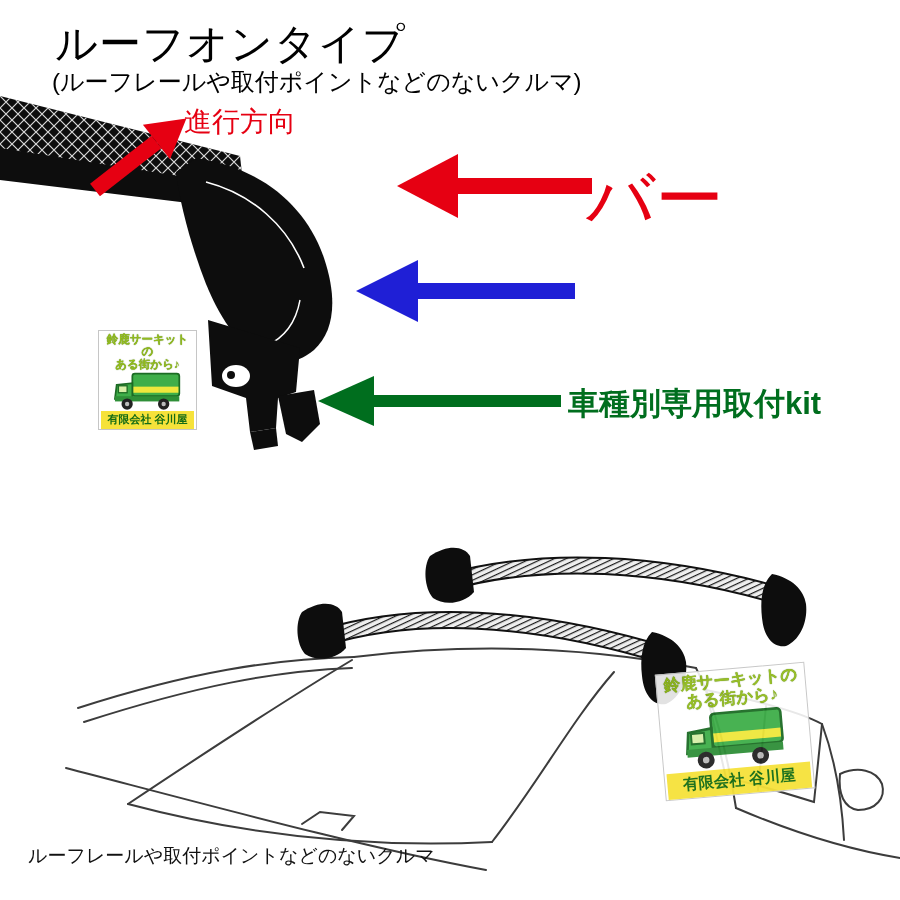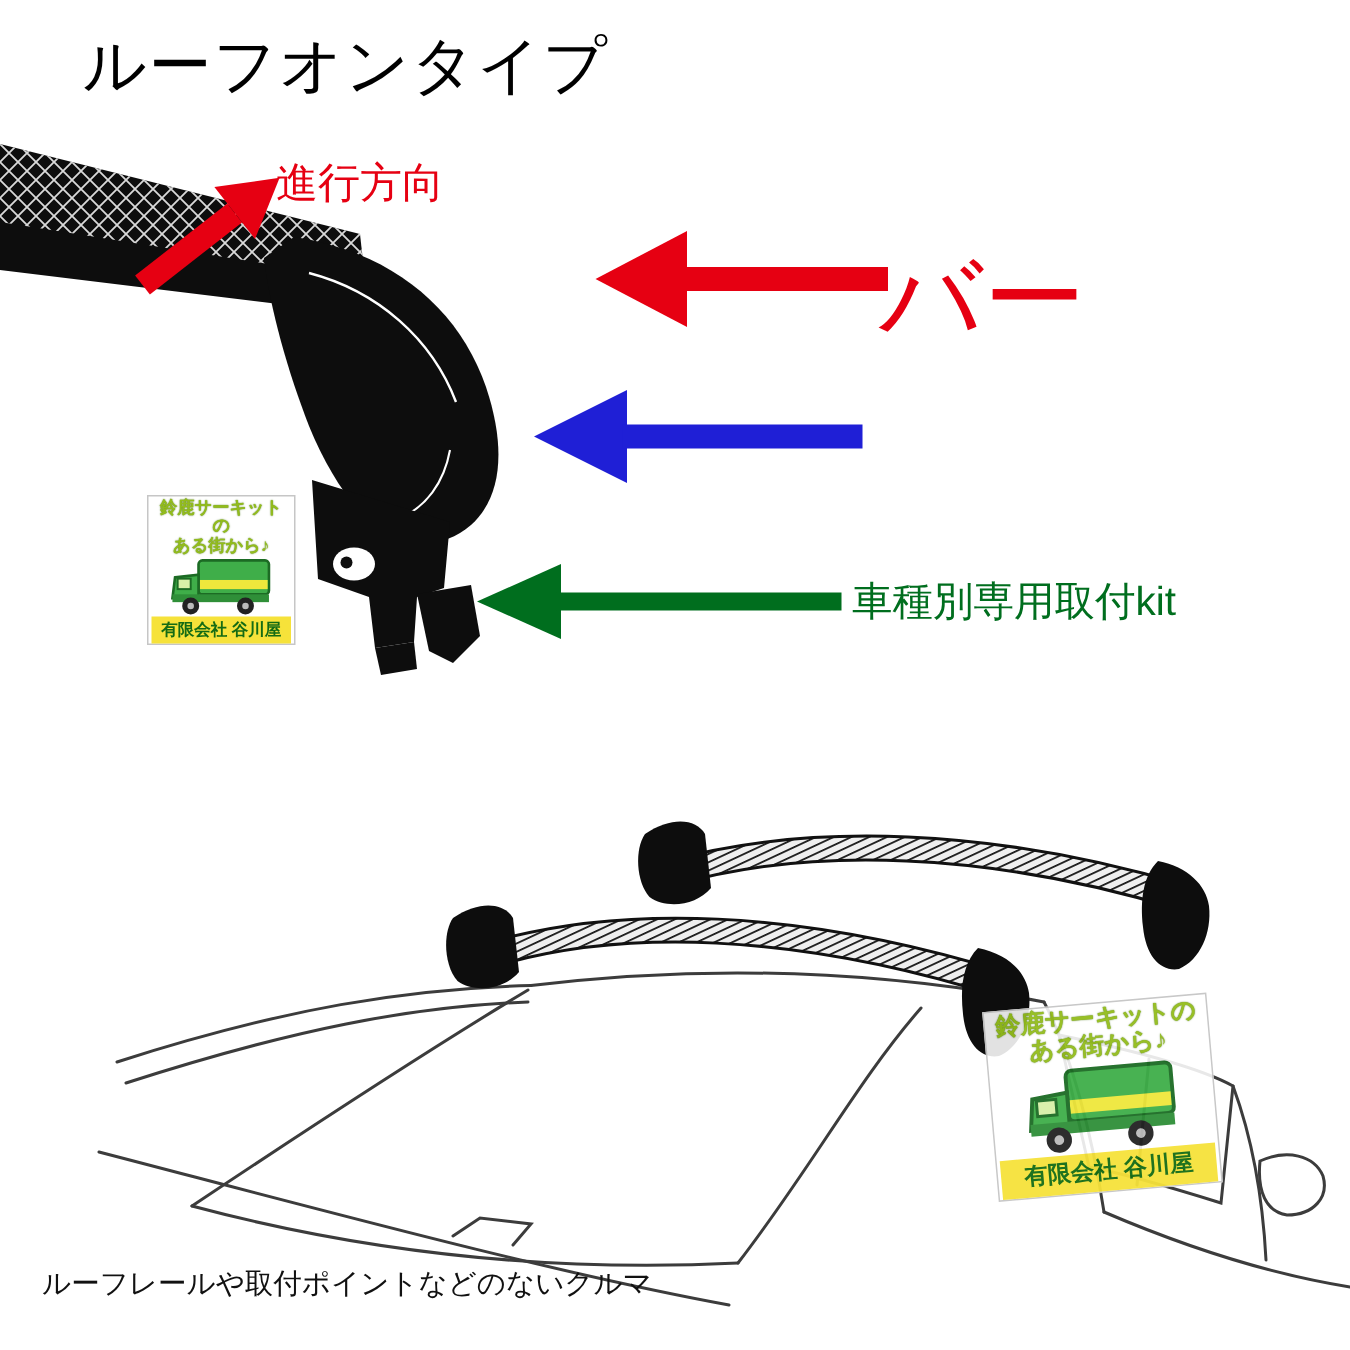--- a/index.html
+++ b/index.html
@@ -6,21 +6,21 @@
   html,body{background:#fff}
   .canvas{position:relative;width:900px;height:900px;background:#fff;overflow:hidden;
           font-family:"Liberation Sans",sans-serif;color:#000}
   .art{position:absolute;left:0;top:0;z-index:1}
   .txt{position:absolute;z-index:3;white-space:nowrap}
   .title{left:55px;top:16px;font-size:42px;font-weight:500;letter-spacing:1px;color:#000}
   .subtitle{left:52px;top:66px;font-size:24px;color:#000}
   .lbl-direction{left:184px;top:103px;font-size:28px;color:var(--red)}
   .lbl-bar{left:586px;top:154px;font-size:68px;font-weight:500;color:var(--red)}
   .lbl-foot{left:582px;top:254px;font-size:58px;font-weight:500;color:var(--blue)}
-  .lbl-kit{left:568px;top:383px;font-size:27px;font-weight:400;color:var(--green)}
+  .lbl-kit{left:568px;top:383px;font-size:31px;font-weight:700;color:var(--green)}
   .footer{left:28px;top:843px;font-size:19px;color:#111}
   .badge{position:absolute;z-index:2;background:rgba(255,255,255,.93);border:1px solid #c6c6c6;
          text-align:center;padding:2px 2px 0}
   .badge-top{font-weight:bold;color:#93bc1c;line-height:1.08;text-shadow:0 0 1px #3e6e00}
   .badge .truck{display:block;margin:1px auto 0}
   .badge-company{background:#f6e23a;color:#146b14;font-weight:bold}
   .badge1{left:98px;top:330px;width:99px}
   .badge1 .badge-top{font-size:11.5px}
   .badge1 .badge-company{font-size:11px;padding:1px 0 2px}
   .badge2{left:660px;top:668px;width:150px;transform:rotate(-5deg);opacity:.95}
@@ -104,20 +104,21 @@
         <path d="M320,630 C 412,602 534,606 670,648 L 665,664 C 532,622 412,618 324,646 Z" fill="url(#barHatch)" stroke="#111" stroke-width="2"></path>
         <path d="M302,612 C 320,600 336,602 342,612 L 346,648 C 336,660 316,662 305,654
                  C 296,644 295,622 302,612 Z" fill="#0d0d0d"></path>
         <path d="M652,632 C 672,636 684,648 686,662 C 688,680 680,698 666,704
                  C 654,706 644,696 642,676 C 640,658 642,642 652,632 Z" fill="#0d0d0d"></path>
       </g>
     </g>
   </svg>
 
   <div class="txt title">ルーフオンタイプ</div>
+  <div class="txt subtitle">(ルーフレールや取付ポイントなどのないクルマ)</div>
   <div class="txt lbl-direction">進行方向</div>
   <div class="txt lbl-bar">バー</div>
   <div class="txt lbl-kit">車種別専用取付kit</div>
   <div class="txt footer">ルーフレールや取付ポイントなどのないクルマ</div>
 
   <div class="badge badge1">
     <div class="badge-top">
       <div>鈴鹿サーキットの</div>
       <div>ある街から♪</div>
     </div>

